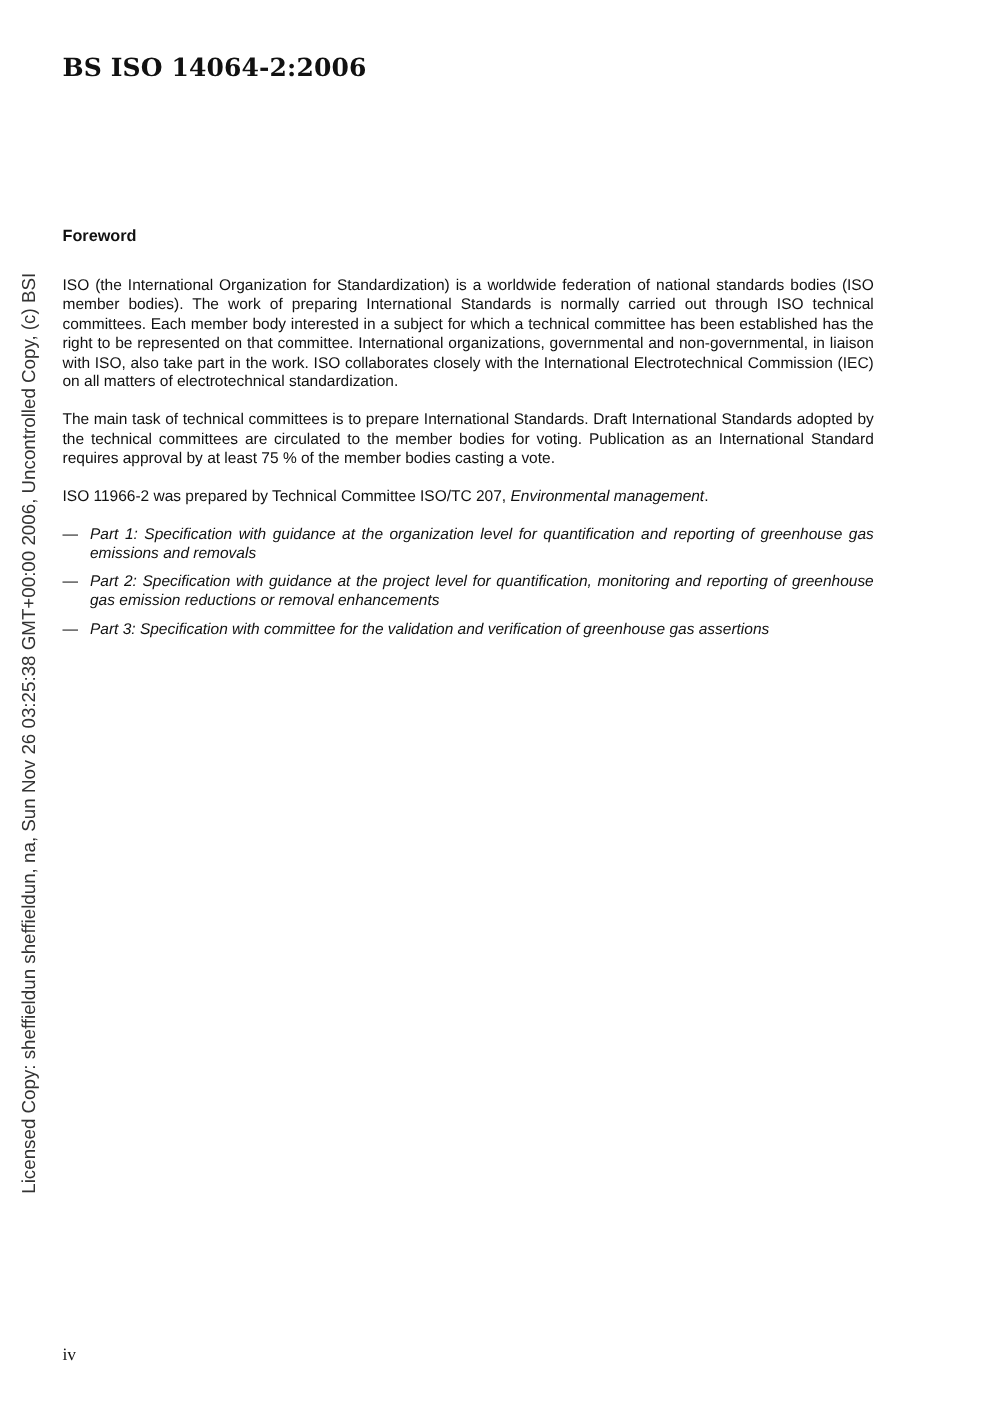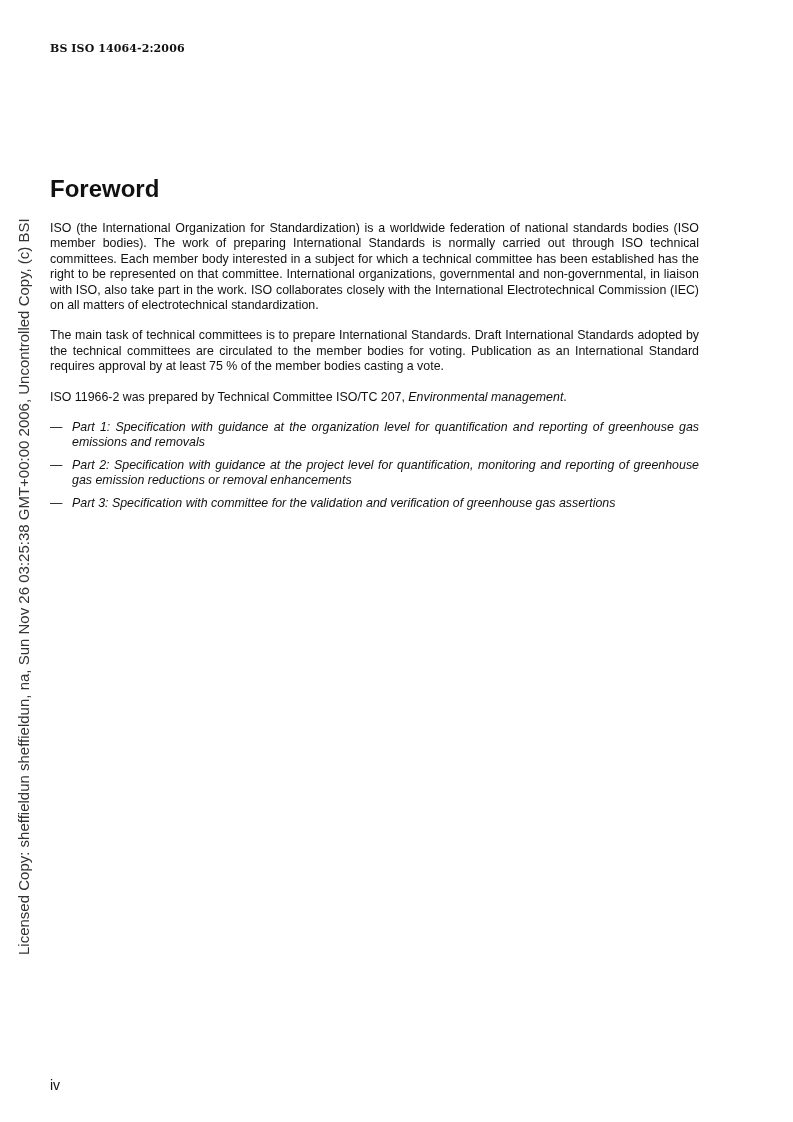--- a/index.html
+++ b/index.html
@@ -1,43 +1,43 @@
 <!DOCTYPE html>
 <html><head>
   <meta charset="utf-8">
   <style>
     html, body { margin: 0; padding: 0; background: #ffffff; }
     body { width: 793px; height: 1122px; position: relative; overflow: hidden; color: #111111; }
     .header-id {
       position: absolute; left: 50px; top: 42px;
-      font-family: "DejaVu Serif", serif; font-weight: bold; font-size: 11px; letter-spacing: 0.1px;
+      font-family: "DejaVu Serif", serif; font-weight: bold; font-size: 20px; letter-spacing: 0.1px;
     }
     .watermark {
       position: absolute; left: 15px; top: 955px;
       transform-origin: 0 0; transform: rotate(-90deg);
       white-space: nowrap;
       font-family: "Liberation Sans", sans-serif; font-size: 15px; color: #333333;
       width: 790px;
     }
     .content {
       position: absolute; left: 50px; top: 177px; width: 649px;
       font-family: "Liberation Sans", sans-serif; font-size: 12.4px; line-height: 15.4px;
     }
     h1.title {
-      margin: 0 0 20px 0; font-family: "Liberation Sans", sans-serif; font-weight: bold; font-size: 24px; line-height: 24px;
+      margin: 0 0 20px 0; font-family: "Liberation Sans", sans-serif; font-weight: bold; font-size: 13px; line-height: 24px;
     }
     p { margin: 0 0 15px 0; text-align: justify; }
     p.narrow { margin-bottom: 10px; }
     em { }
     ul.parts { list-style: none; margin: 0; padding: 0; }
     ul.parts li { position: relative; padding-left: 22px; margin-bottom: 7px; text-align: justify; font-style: italic; }
     ul.parts li .dash { position: absolute; left: 0; top: 0; font-style: normal; }
     .page-num {
       position: absolute; left: 50px; top: 1077px;
-      font-family: Liberation Sans, sans-serif; font-size: 14px;
+      font-family: Liberation Serif, serif; font-size: 14px;
     }
   </style>
 </head>
 <body>
 
 <div class="header-id">BS ISO 14064-2:2006</div>
 
 <div class="watermark">Licensed Copy: sheffieldun sheffieldun, na, Sun Nov 26 03:25:38 GMT+00:00 2006, Uncontrolled Copy, (c) BSI</div>
 
 <div class="content">

